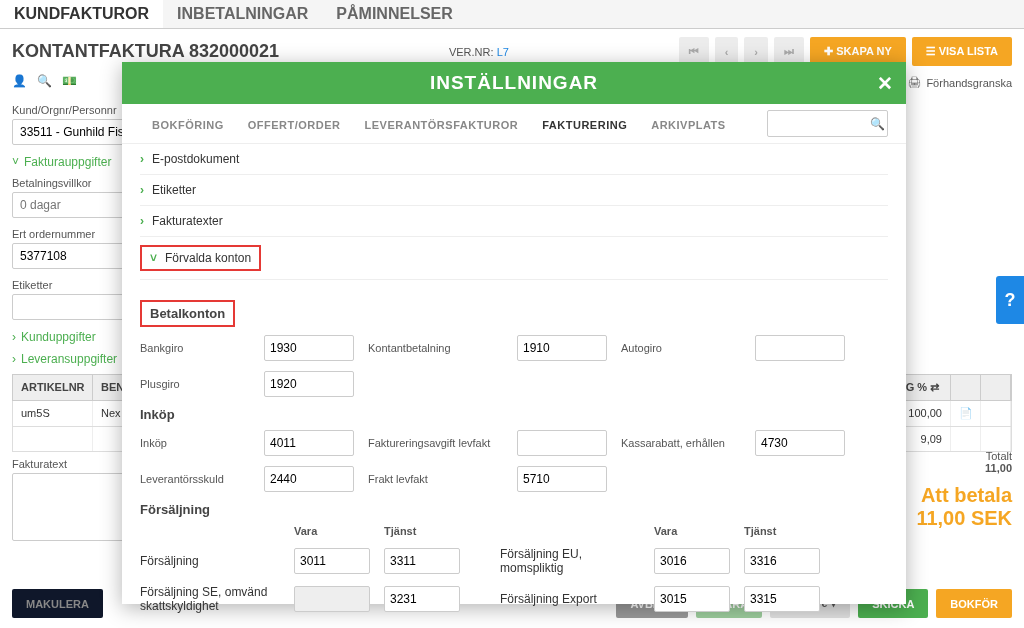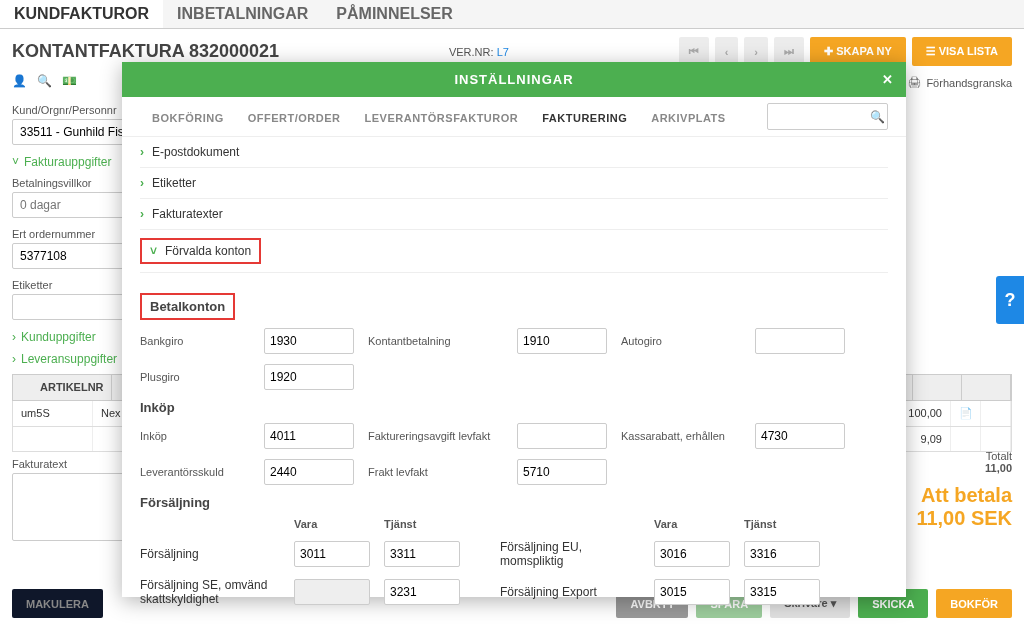--- a/index.html
+++ b/index.html
@@ -20,40 +20,40 @@
     .icon-row { display: flex; gap: 10px; padding: 0 12px 6px; color: #666; }
     
     .content { display: flex; padding: 10px 12px; }
     .left-panel { width: 260px; }
     .form-group { margin-bottom: 10px; }
     .form-label { font-size: 11px; color: #555; display: block; margin-bottom: 3px; }
     .form-input { width: 100%; border: 1px solid #ccc; padding: 5px 7px; font-size: 12px; border-radius: 2px; }
     .collapsible { display: flex; align-items: center; gap: 5px; color: #4caf50; font-size: 12px; cursor: pointer; margin: 8px 0; }
     .collapsible .chevron { color: #4caf50; }
     .table-header { display: flex; background: #eee; border: 1px solid #ccc; }
-    .th { padding: 6px 8px; font-size: 11px; font-weight: bold; color: #444; border-right: 1px solid #ccc; margin-left: 19px; }
+    .th { padding: 6px 8px; font-size: 11px; font-weight: bold; color: #444; border-right: 1px solid #ccc; }
     .table-row { display: flex; border: 1px solid #ddd; border-top: none; }
     .td { padding: 6px 8px; font-size: 11px; border-right: 1px solid #eee; }
     
     .right-side { position: absolute; right: 12px; top: 370px; text-align: right; }
     .totals { font-size: 11px; color: #555; }
     .att-betala { color: #f5a623; font-size: 20px; font-weight: bold; margin-top: 10px; }
     
     .bottom-bar { position: absolute; bottom: 10px; left: 0; right: 0; display: flex; justify-content: space-between; padding: 0 12px; }
     .btn-makulera { background: #0f172a; color: #888; text-align: center; }
     .bottom-right { display: flex; gap: 8px; }
     .btn-avbryt { background: #999; color: #fff; }
     .btn-spara { background: #9ccc9c; color: #fff; }
     .btn-skrivare { background: #e0e0e0; color: #555; }
     .btn-skicka { background: #4caf50; color: #fff; }
     .btn-bokfor { background: #f5a623; color: #fff; }
     
     
     .modal { position: absolute; top: 62px; left: 122px; width: 784px; background: #fff; box-shadow: 0 4px 20px rgba(0,0,0,0.3); z-index: 100; }
-    .modal-header { background: #4caf50; color: #fff; text-align: center; padding: 10px; font-size: 13px; font-weight: bold; position: relative; letter-spacing: 1px; }
+    .modal-header { background: #4caf50; color: #fff; text-align: center; padding: 10px; font-size: 19px; font-weight: bold; position: relative; letter-spacing: 1px; }
     .modal-close { position: absolute; right: 12px; top: 10px; color: #fff; cursor: pointer; }
     .modal-tabs { display: flex; align-items: flex-end; padding: 6px 18px; border-bottom: 1px solid #eee; }
     .modal-tab { padding: 6px 12px; font-size: 11px; color: #888; font-weight: bold; cursor: pointer; letter-spacing: 0.5px; }
     .modal-tab.active { color: #333; }
     .modal-search { margin-left: auto; display: flex; align-items: center; border: 1px solid #ccc; border-radius: 2px; padding: 2px; }
     .modal-search input { border: none; padding: 3px; width: 100px; outline: none; }
     .modal-body { padding: 0 18px 20px; max-height: 460px; overflow: visible; }
     .accordion-item { padding: 8px 0; border-bottom: 1px solid #eee; display: flex; align-items: center; gap: 8px; font-size: 12px; }
     .accordion-item .chev { color: #4caf50; font-weight: bold; }
     .highlight-red { border: 2px solid #e53935; padding: 4px 8px; display: inline-flex; align-items: center; gap: 8px; }

